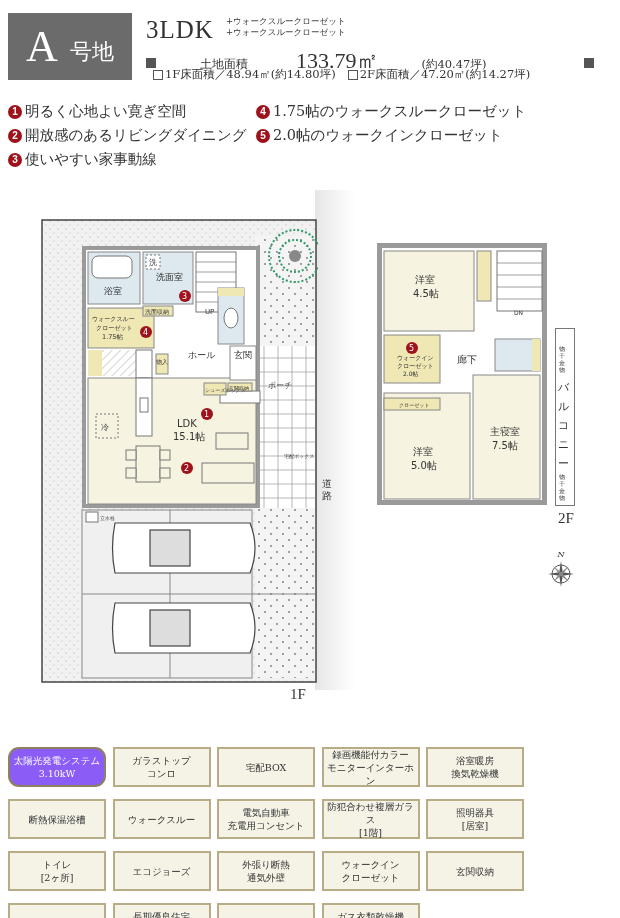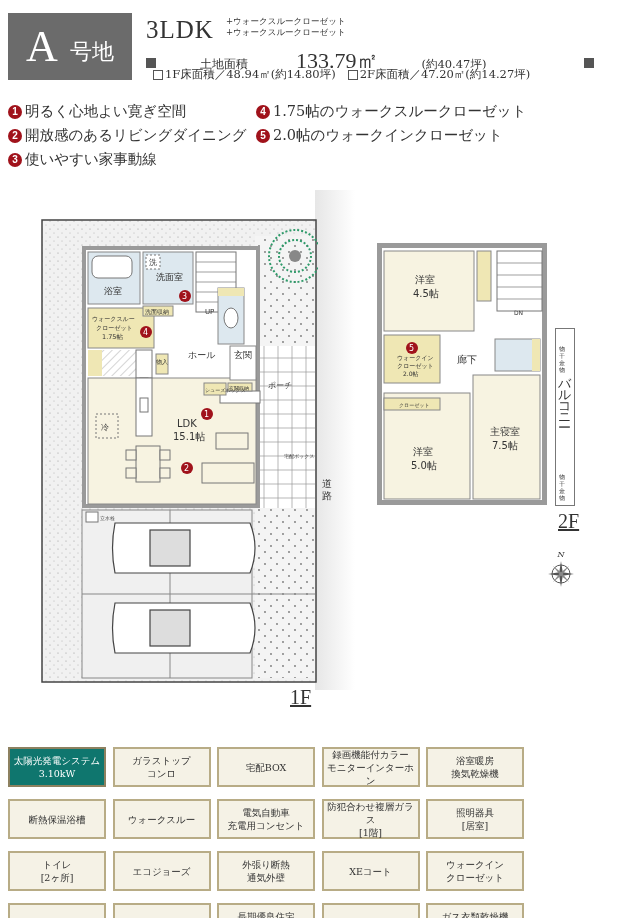--- a/index.html
+++ b/index.html
@@ -23,30 +23,30 @@
   .area-row2 .gap { width: 12px; display: inline-block; }
 
   
   .features { position: absolute; left: 8px; top: 100px; width: 600px; }
   .feat { position: absolute; font-size: 14.5px; display: flex; align-items: center; white-space: nowrap; }
   .num { display: inline-flex; width: 14px; height: 14px; border-radius: 50%; background: #a0121b; color: #fff; font-size: 10px; font-weight: bold; align-items: center; justify-content: center; margin-right: 3px; font-family: "Liberation Sans", sans-serif; }
 
   
   .plan1f { position: absolute; left: 40px; top: 218px; width: 278px; height: 470px; }
   .plan2f { position: absolute; left: 377px; top: 243px; width: 178px; height: 265px; }
-  .floor-label { position: absolute; font-family: "Liberation Serif", serif; font-size: 20px; text-decoration: underline; }
+  .floor-label { position: absolute; font-family: "Liberation Serif", serif; font-size: 15px; }
   .road-shadow { position: absolute; left: 315px; top: 190px; width: 40px; height: 500px; background: linear-gradient(90deg,#e6e6e6,#ffffff); }
   .road-label { position: absolute; left: 322px; top: 437px; font-size: 10px; line-height: 12px; width: 12px; margin-top: 41px; }
 
   .compass { position: absolute; left: 546px; top: 550px; width: 30px; height: 40px; }
 
   
   .equip { position: absolute; left: 8px; top: 747px; width: 604px; display: grid; grid-template-columns: repeat(5, 98px); column-gap: 6.5px; row-gap: 12px; }
   .eq { height: 40px; background: #f5f2e6; border: 2px solid #b8ac86; display: flex; align-items: center; justify-content: center; text-align: center; font-size: 9.5px; line-height: 13px; color: #333; white-space: pre-line; }
-  .eq.hl { background: #0f766e; border-color: #8d8160; color: #fff; }
+  .eq.hl { background: #8b5cf6; border-color: #8d8160; color: #fff; border-radius: 11px; }
 
   svg text { font-family: "DejaVu Sans", sans-serif; }
 </style>
 </head>
 <body>
 
 <div class="lot-badge">
   <span class="big">A</span>
   <span class="small">号地</span>
 </div>
@@ -285,21 +285,21 @@
   <text x="115" y="206" font-size="10" fill="#333">7.5帖</text>
   <text x="137" y="72" font-size="6" fill="#333">DN</text>
 
   <g>
       <circle cx="35" cy="105" r="6" fill="#a0121b"></circle>
       <text x="32" y="108" font-size="8" fill="#fff">5</text>
     </g>
 </svg>
 
 <div style="position:absolute;left:555px;top:328px;width:20px;height:178px;border:1px solid #777;background:#fff;"></div>
-<div style="position:absolute;left:558px;top:378px;width:12px;font-size:13px;line-height:11px;">バルコニー</div>
+<div style="position:absolute;left:558px;top:378px;width:12px;font-size:11px;line-height:19px;">バルコニー</div>
 <div style="position:absolute;left:559px;top:345px;width:10px;font-size:6px;line-height:7px;">物干金物</div>
 <div style="position:absolute;left:559px;top:473px;width:10px;font-size:6px;line-height:7px;">物干金物</div>
 <div class="floor-label" style="left:558px;top:510px;">2F</div>
 
 <div class="compass">
   <div style="text-align:center;font-size:8px;font-style:italic;">N</div>
   <svg width="30" height="30" viewBox="0 0 30 30">
     <circle cx="15" cy="15" r="9" fill="none" stroke="#555"></circle>
     <polygon points="15,2 17,15 15,28 13,15" fill="#555"></polygon>
     <polygon points="2,15 15,13 28,15 15,17" fill="#555"></polygon>
@@ -324,21 +324,20 @@
 充電用コンセント</div>
   <div class="eq">防犯合わせ複層ガラス
 [1階]</div>
   <div class="eq">照明器具
 [居室]</div>
   <div class="eq">トイレ
 [2ヶ所]</div>
   <div class="eq">エコジョーズ</div>
   <div class="eq">外張り断熱
 通気外壁</div>
-  <div class="eq">XEコート</div>
   <div class="eq">ウォークイン
 クローゼット</div>
   <div class="eq">玄関収納</div>
   <div class="eq">耐震等級3</div>
   <div class="eq">長期優良住宅
 認定対象物件</div>
   <div class="eq">住宅性能評価書</div>
   <div class="eq">ガス衣類乾燥機
 乾太くん</div>
 </div>

